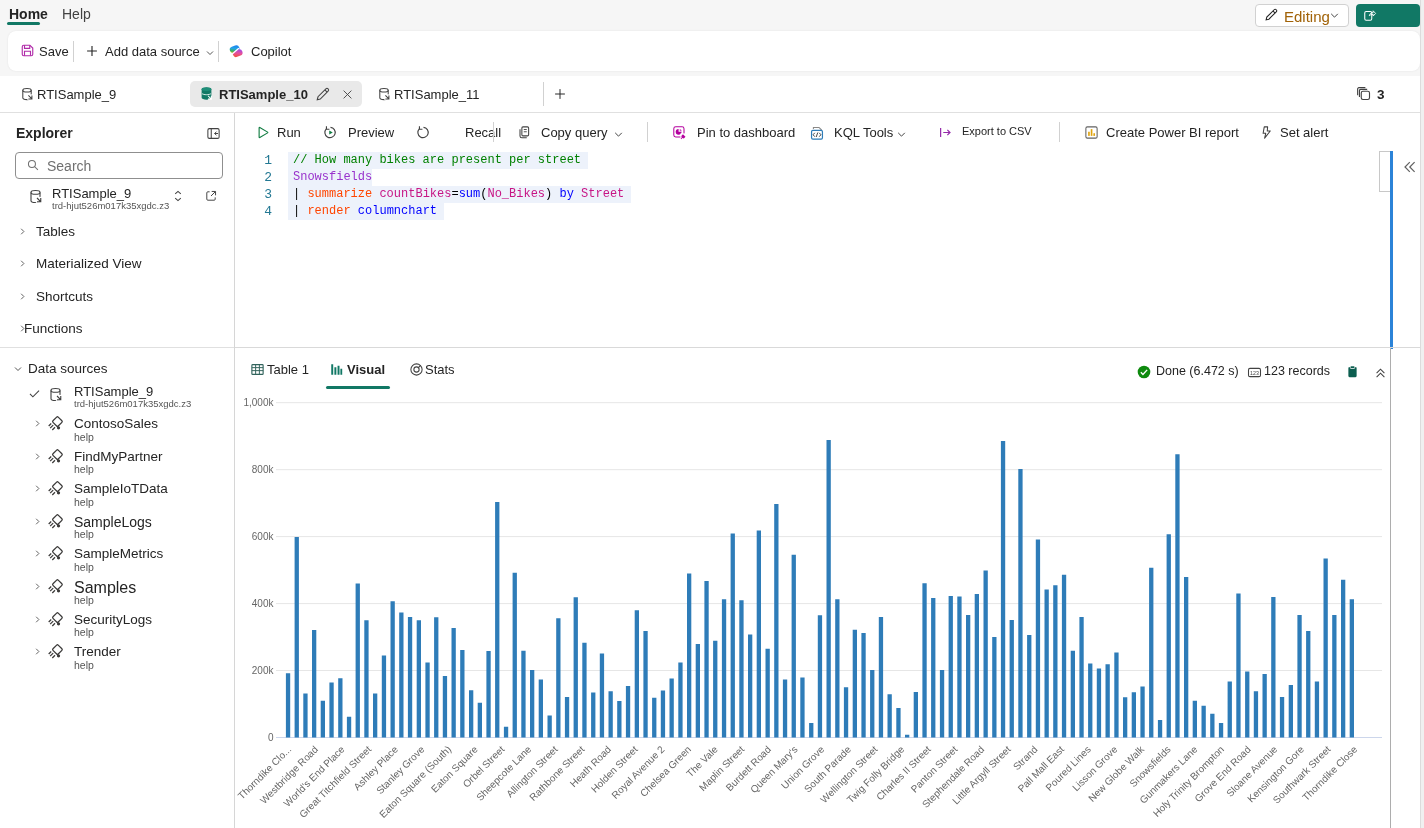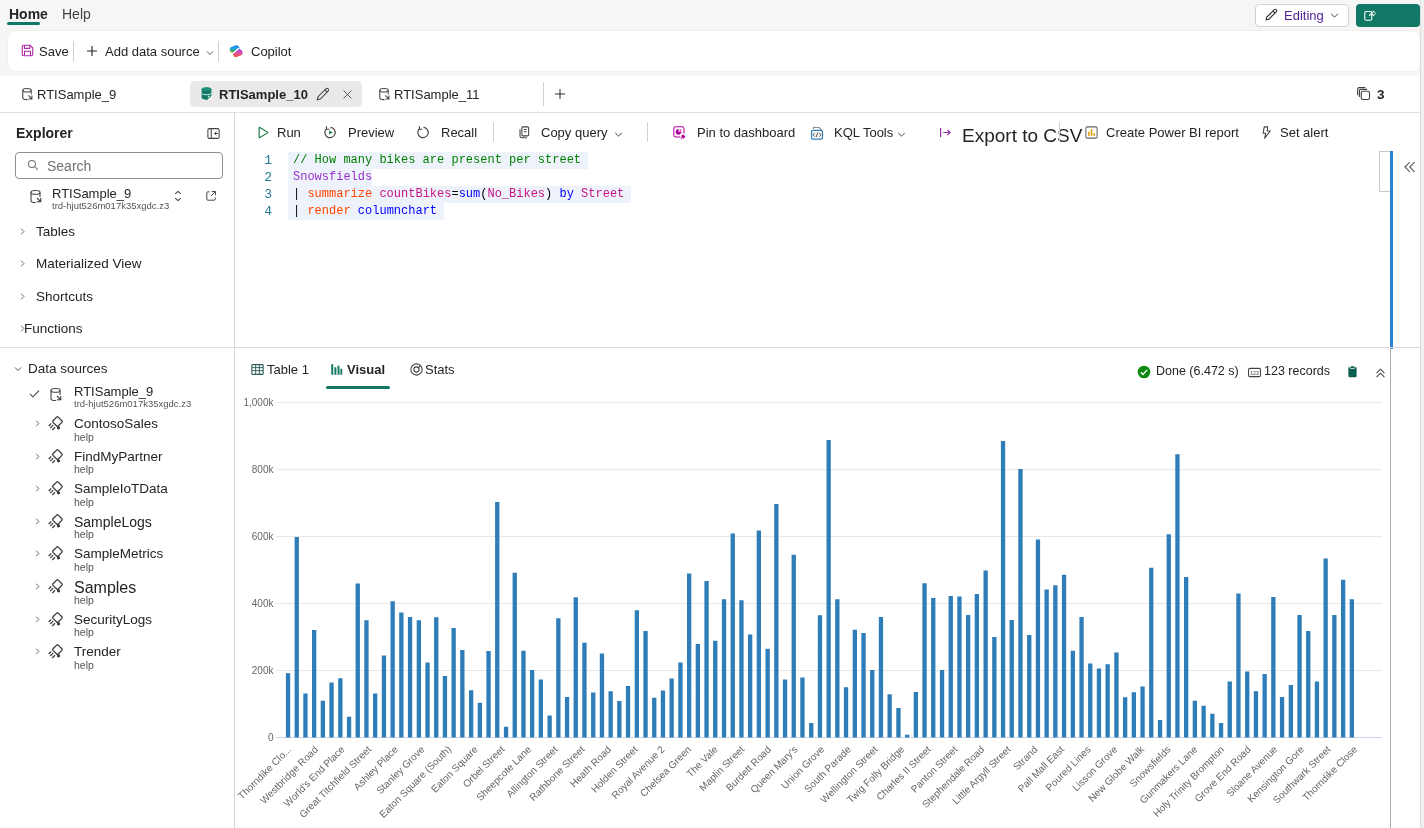--- a/index.html
+++ b/index.html
@@ -3,21 +3,21 @@
 <div style="position:absolute;left:0;top:0;width:1424px;height:828px;background:#fff">
 <div style="position:absolute;left:0;top:0;width:1424px;height:76px;background:#f6f6f6"></div>
 <div style="position:absolute;left:9px;top:6px;font-size:14px;color:#242424;font-weight:600;white-space:nowrap;">Home</div>
 <div style="position:absolute;left:7px;top:21.5px;width:33px;height:3px;background:#117865;border-radius:2px"></div>
 <div style="position:absolute;left:62px;top:6px;font-size:14px;color:#424242;font-weight:normal;white-space:nowrap;">Help</div>
 <div style="position:absolute;left:1255px;top:4px;width:94px;height:23px;background:#fff;border:1px solid #d1d1d1;border-radius:4px"></div>
 <svg style="position:absolute;left:1264px;top:8px" width="14" height="14" viewBox="0 0 20 20">
       <path d="M3 17l1-4L14.5 2.5a2.1 2.1 0 013 3L7 16z" fill="none" stroke="#242424" stroke-width="1.5"></path>
       <path d="M12.8 4.2l3 3" stroke="#242424" stroke-width="1.5"></path>
     </svg>
-<div style="position:absolute;left:1284px;top:8px;font-size:13px;color:#4c1d95;font-weight:normal;white-space:nowrap;">Editing</div>
+<div style="position:absolute;left:1284px;top:8px;font-size:15px;color:#a16207;font-weight:normal;white-space:nowrap;">Editing</div>
 <svg style="position:absolute;left:1329px;top:10px" width="11" height="11" viewBox="0 0 20 20">
       <path d="M4 7l6 6 6-6" fill="none" stroke="#424242" stroke-width="1.8"></path>
     </svg>
 <div style="position:absolute;left:1356px;top:4px;width:64px;height:23px;background:#117865;border-radius:4px"></div>
 <svg style="position:absolute;left:1363px;top:8px" width="14" height="14" viewBox="0 0 20 20">
       <rect x="2.5" y="5" width="10" height="12.5" rx="2" fill="none" stroke="#fff" stroke-width="1.5"></rect>
       <path d="M9 11c.5-2.8 2.5-4.5 5.5-4.5V4l3.5 3.75-3.5 3.75V9C12 9 10.3 9.7 9 11z" fill="none" stroke="#fff" stroke-width="1.3" stroke-linejoin="round"></path>
     </svg>
 <div style="position:absolute;left:1383px;top:8px;font-size:13px;color:#ffffff;font-weight:400;white-space:nowrap;margin-top:25px;">Share</div>
 <div style="position:absolute;left:8px;top:31px;width:1412px;height:40px;background:#fff;border-radius:8px;box-shadow:0 0 2px rgba(0,0,0,0.09)"></div>
@@ -241,21 +241,21 @@
 <svg style="position:absolute;left:323px;top:125px" width="15" height="15" viewBox="0 0 20 20">
       <path d="M4.4 5.2A6.9 6.9 0 1 0 10 3.1" fill="none" stroke="#424242" stroke-width="1.5"></path>
       <path d="M4.6 1.6v4h4" fill="none" stroke="#424242" stroke-width="1.5"></path>
       <path d="M8.3 7.3v5.4L13 10z" fill="#107c41"></path>
     </svg>
 <div style="position:absolute;left:348px;top:125px;font-size:13px;color:#242424;font-weight:normal;white-space:nowrap;">Preview</div>
 <svg style="position:absolute;left:416px;top:125px" width="15" height="15" viewBox="0 0 20 20">
       <path d="M4.4 5.2A6.9 6.9 0 1 0 10 3.1" fill="none" stroke="#424242" stroke-width="1.5"></path>
       <path d="M4.6 1.6v4h4" fill="none" stroke="#424242" stroke-width="1.5"></path>
     </svg>
-<div style="position:absolute;left:441px;top:125px;font-size:13px;color:#242424;font-weight:normal;white-space:nowrap;">Recall</div>
+<div style="position:absolute;left:465px;top:125px;font-size:13px;color:#242424;font-weight:normal;white-space:nowrap;">Recall</div>
 <div style="position:absolute;left:493px;top:122px;width:1px;height:20px;background:#d1d1d1"></div>
 <svg style="position:absolute;left:517px;top:125px" width="15" height="15" viewBox="0 0 20 20">
       <rect x="6.5" y="2.5" width="9" height="12" rx="1.5" fill="none" stroke="#424242" stroke-width="1.4"></rect>
       <path d="M4 5.5v9A2.5 2.5 0 006.5 17H13" fill="none" stroke="#424242" stroke-width="1.4"></path>
       <path d="M9 6h4M9 9h4" stroke="#424242" stroke-width="1.2"></path>
     </svg>
 <div style="position:absolute;left:541px;top:125px;font-size:13px;color:#242424;font-weight:normal;white-space:nowrap;">Copy query</div>
 <svg style="position:absolute;left:613px;top:129px" width="11" height="11" viewBox="0 0 20 20">
       <path d="M4 7l6 6 6-6" fill="none" stroke="#424242" stroke-width="1.8"></path>
     </svg>
@@ -273,21 +273,21 @@
       <rect x="3.2" y="6.8" width="13.6" height="10.8" rx="1.6" fill="#fff" stroke="#2e7cb8" stroke-width="1.5"></rect>
       <path d="M7.2 9.8l-2.1 2.4 2.1 2.4m5.6-4.8l2.1 2.4-2.1 2.4M11 9.4l-2 5.6" fill="none" stroke="#404040" stroke-width="1.2"></path>
     </svg>
 <div style="position:absolute;left:834px;top:125px;font-size:13px;color:#242424;font-weight:normal;white-space:nowrap;">KQL Tools</div>
 <svg style="position:absolute;left:896px;top:129px" width="11" height="11" viewBox="0 0 20 20">
       <path d="M4 7l6 6 6-6" fill="none" stroke="#424242" stroke-width="1.8"></path>
     </svg>
 <svg style="position:absolute;left:938px;top:125px" width="15" height="15" viewBox="0 0 20 20">
       <path d="M3.5 4v12M7 10h9m-3.5-3.5L16 10l-3.5 3.5" fill="none" stroke="#952aa9" stroke-width="1.6"></path>
     </svg>
-<div style="position:absolute;left:962px;top:125px;font-size:19px;color:#242424;font-weight:normal;white-space:nowrap;">Export to CSV</div>
+<div style="position:absolute;left:962px;top:125px;font-size:11px;color:#242424;font-weight:normal;white-space:nowrap;">Export to CSV</div>
 <div style="position:absolute;left:1059px;top:122px;width:1px;height:20px;background:#d1d1d1"></div>
 <svg style="position:absolute;left:1084px;top:125px" width="15" height="15" viewBox="0 0 20 20">
       <rect x="2.5" y="2.5" width="15" height="15" rx="2" fill="none" stroke="#616161" stroke-width="1.4"></rect>
       <rect x="5.5" y="9" width="2.2" height="5.5" fill="#e0a30e"></rect>
       <rect x="9" y="5.5" width="2.2" height="9" fill="#e0a30e"></rect>
       <rect x="12.5" y="11" width="2.2" height="3.5" fill="#e0a30e"></rect>
     </svg>
 <div style="position:absolute;left:1106px;top:125px;font-size:13px;color:#242424;font-weight:normal;white-space:nowrap;">Create Power BI report</div>
 <svg style="position:absolute;left:1259px;top:125px" width="15" height="15" viewBox="0 0 20 20">
       <path d="M11.5 2.5H7L5.5 11H9l-1.5 6.5L15 8h-4z" fill="none" stroke="#424242" stroke-width="1.4" stroke-linejoin="round"></path>

